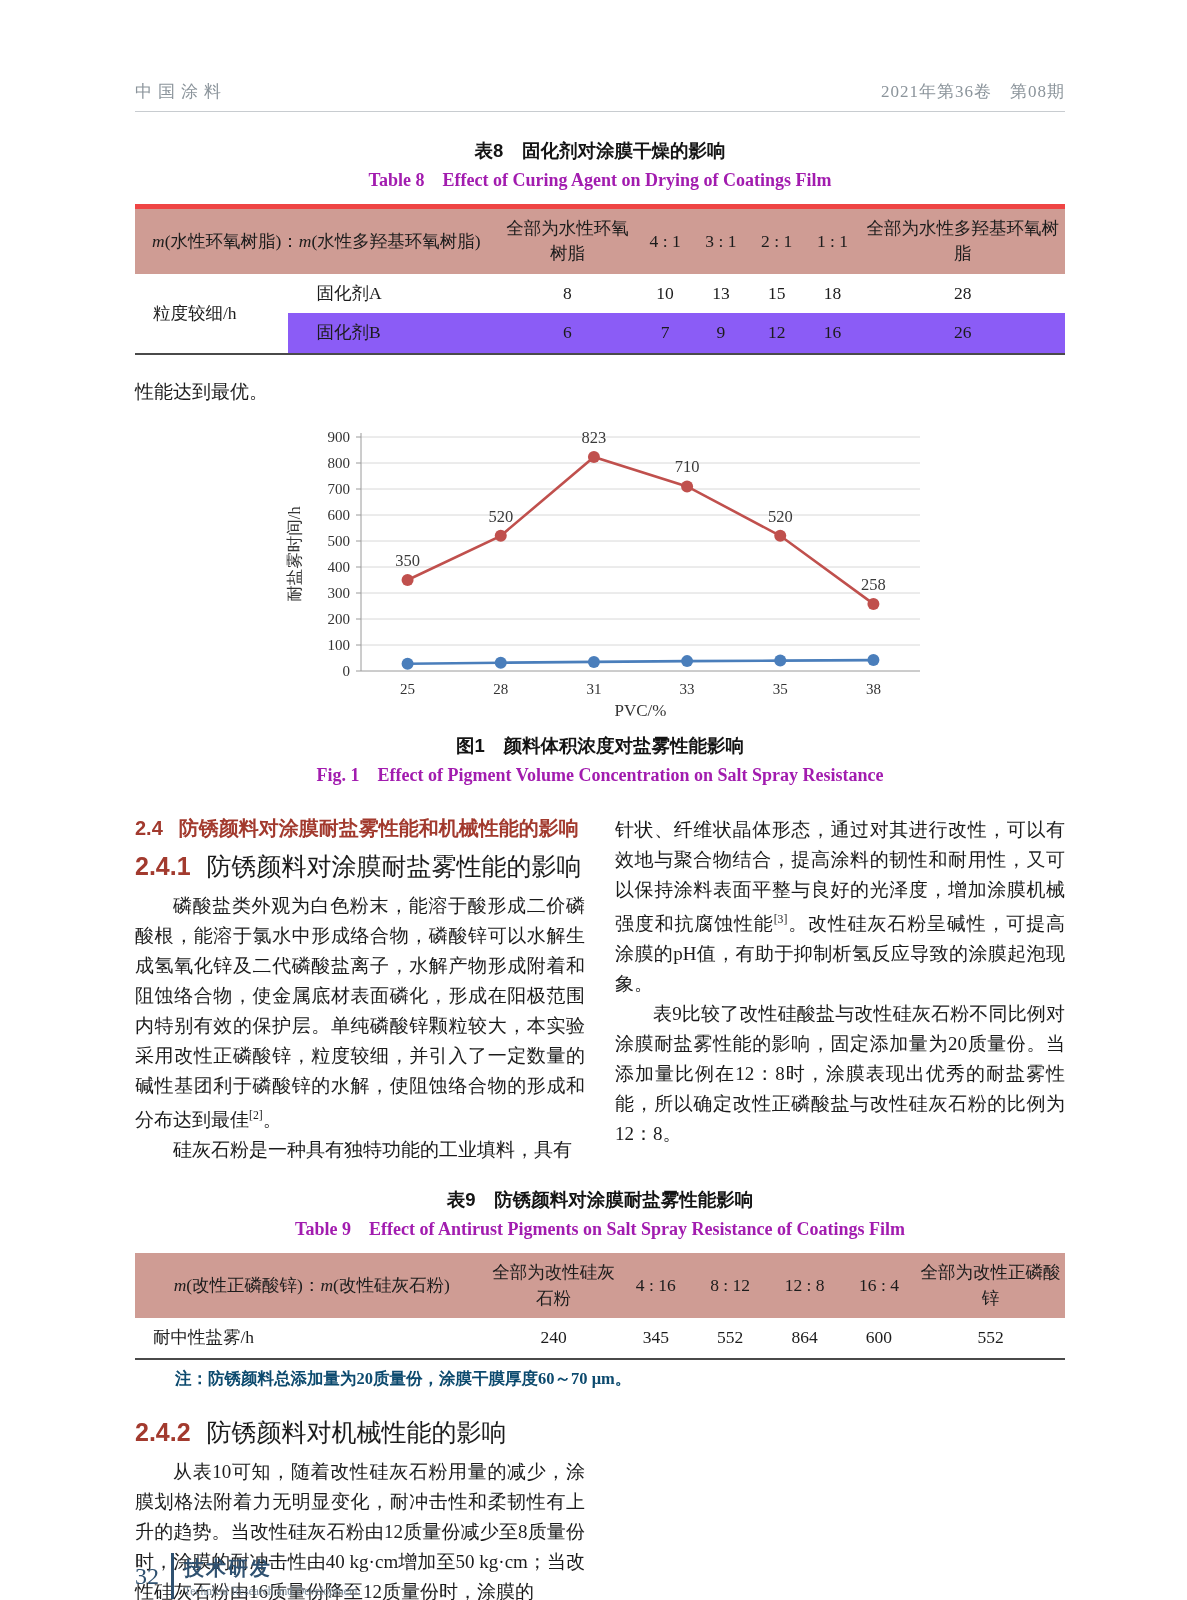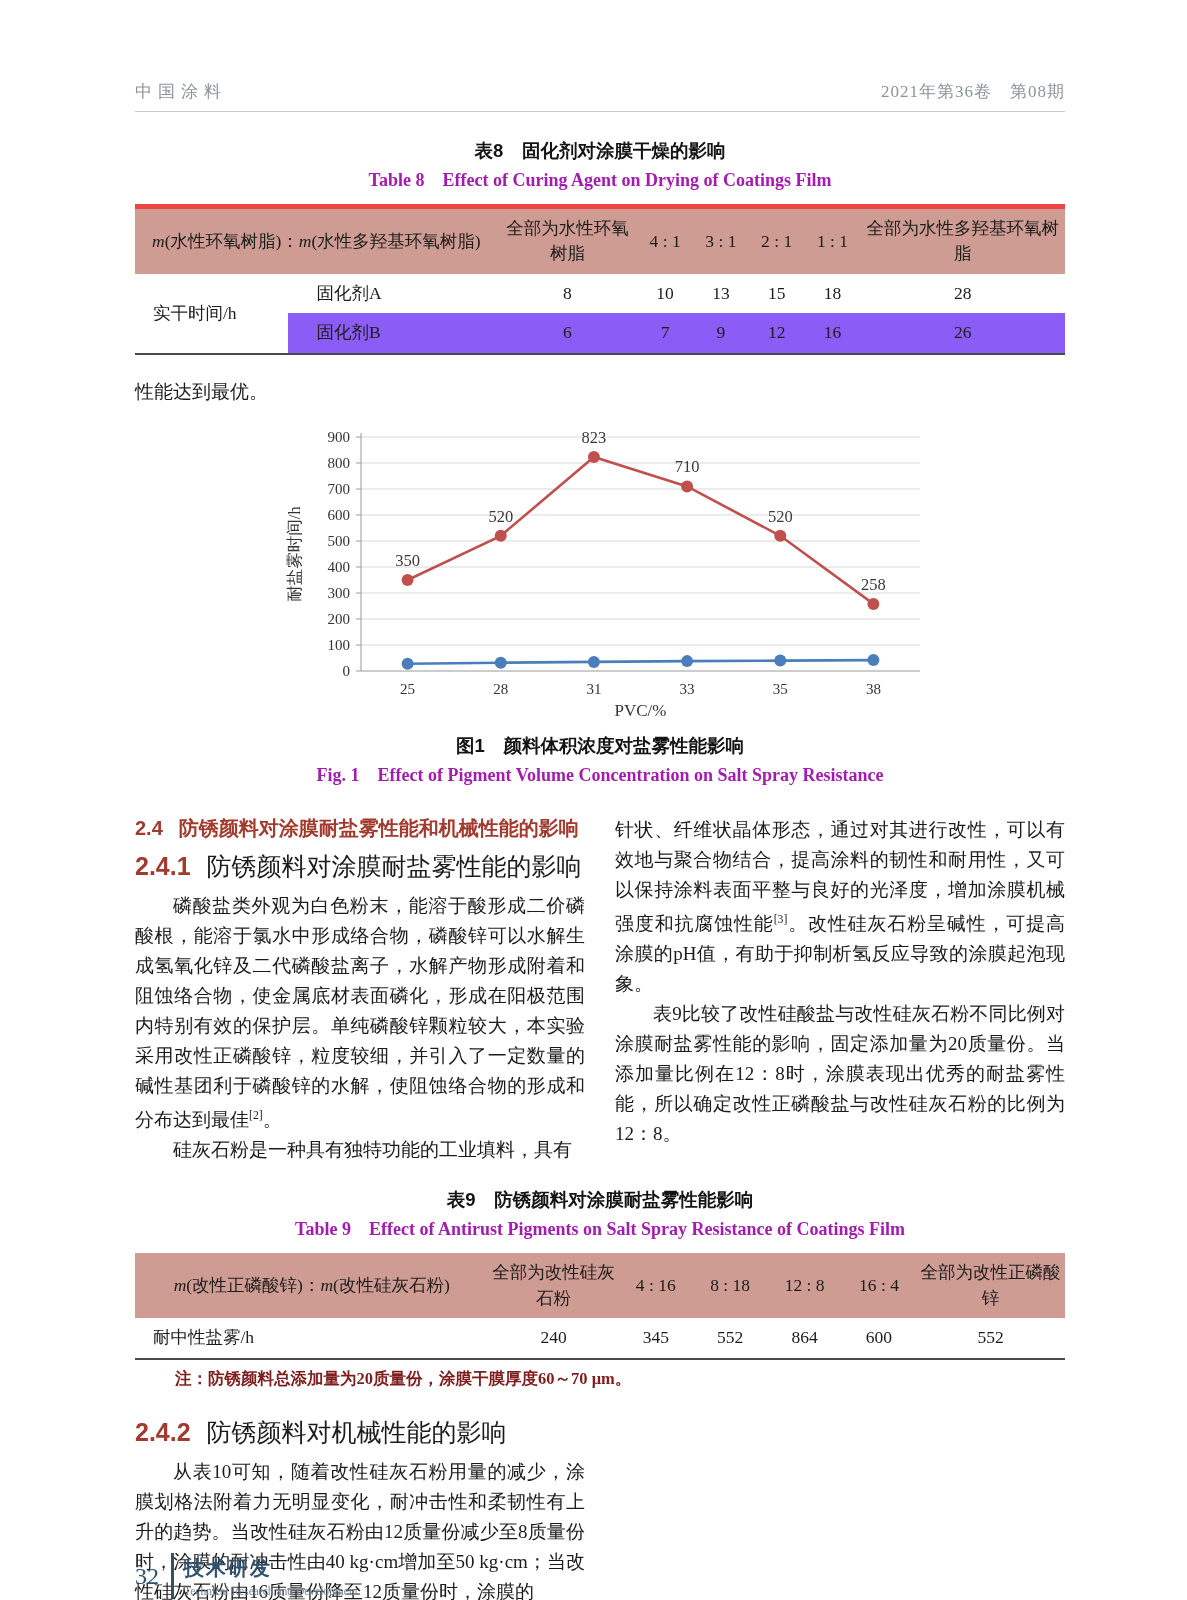--- a/index.html
+++ b/index.html
@@ -31,21 +31,21 @@
   .tbl-wrap { margin-top:12px; border-bottom:2px solid #4a4a4a; }
   .tbl-wrap.t8w { border-top:5px solid #ef4444; }
   .data-table { width:100%; border-collapse:collapse; font-size:17.5px; color:#1c1c1c; }
   .data-table th { background:#cf9c94; font-weight:normal; padding:7px 3px; line-height:1.45; text-align:center; }
   .data-table th.h-main { text-align:center; }
   .data-table td { padding:8px 3px; text-align:center; line-height:1.35; }
   .data-table td.rlabel { text-align:left; padding-left:18px; background:#ffffff; }
   .data-table td.glabel { text-align:left; padding-left:28px; }
   .t8 tr.hl td { background:#8b5cf6; }
   .it { font-style:italic; }
-  .table-note { margin:8px 0 0 40px; color:#7f1d1d; font-weight:bold; font-size:16.5px; }
+  .table-note { margin:8px 0 0 40px; color:#0c4a6e; font-weight:bold; font-size:16.5px; }
 
   
   .body-p { font-size:19px; line-height:30px; text-align:justify; }
   .indent { text-indent:2em; }
   .cont-p { margin-top:22px; }
   sup { font-size:0.62em; }
 
   
   .chart-wrap { margin-top:14px; margin-left:148px; }
 
@@ -102,21 +102,21 @@
             <th>全部为水性环氧树脂</th>
             <th>4 : 1</th>
             <th>3 : 1</th>
             <th>2 : 1</th>
             <th>1 : 1</th>
             <th>全部为水性多羟基环氧树脂</th>
           </tr>
         </thead>
         <tbody>
           <tr>
-            <td class="rlabel" rowspan="2">实干时间/h</td>
+            <td class="rlabel" rowspan="2">粒度较细/h</td>
             <td class="glabel">固化剂A</td>
             <td>8</td>
             <td>10</td>
             <td>13</td>
             <td>15</td>
             <td>18</td>
             <td>28</td>
           </tr>
           <tr class="hl">
             <td class="glabel">固化剂B</td>
@@ -233,21 +233,21 @@
           <col style="width:8%">
           <col style="width:8%">
           <col style="width:8%">
         <col style="width:16%">
       </colgroup>
     <thead>
           <tr>
             <th class="h-main"><span class="it">m</span><span>(改性正磷酸锌)：</span><span class="it">m</span><span>(改性硅灰石粉)</span></th>
             <th>全部为改性硅灰石粉</th>
             <th>4 : 16</th>
-            <th>8 : 18</th>
+            <th>8 : 12</th>
             <th>12 : 8</th>
             <th>16 : 4</th>
             <th>全部为改性正磷酸锌</th>
           </tr>
         </thead>
         <tbody>
           <tr>
             <td class="rlabel">耐中性盐雾/h</td>
             <td>240</td>
             <td>345</td>

